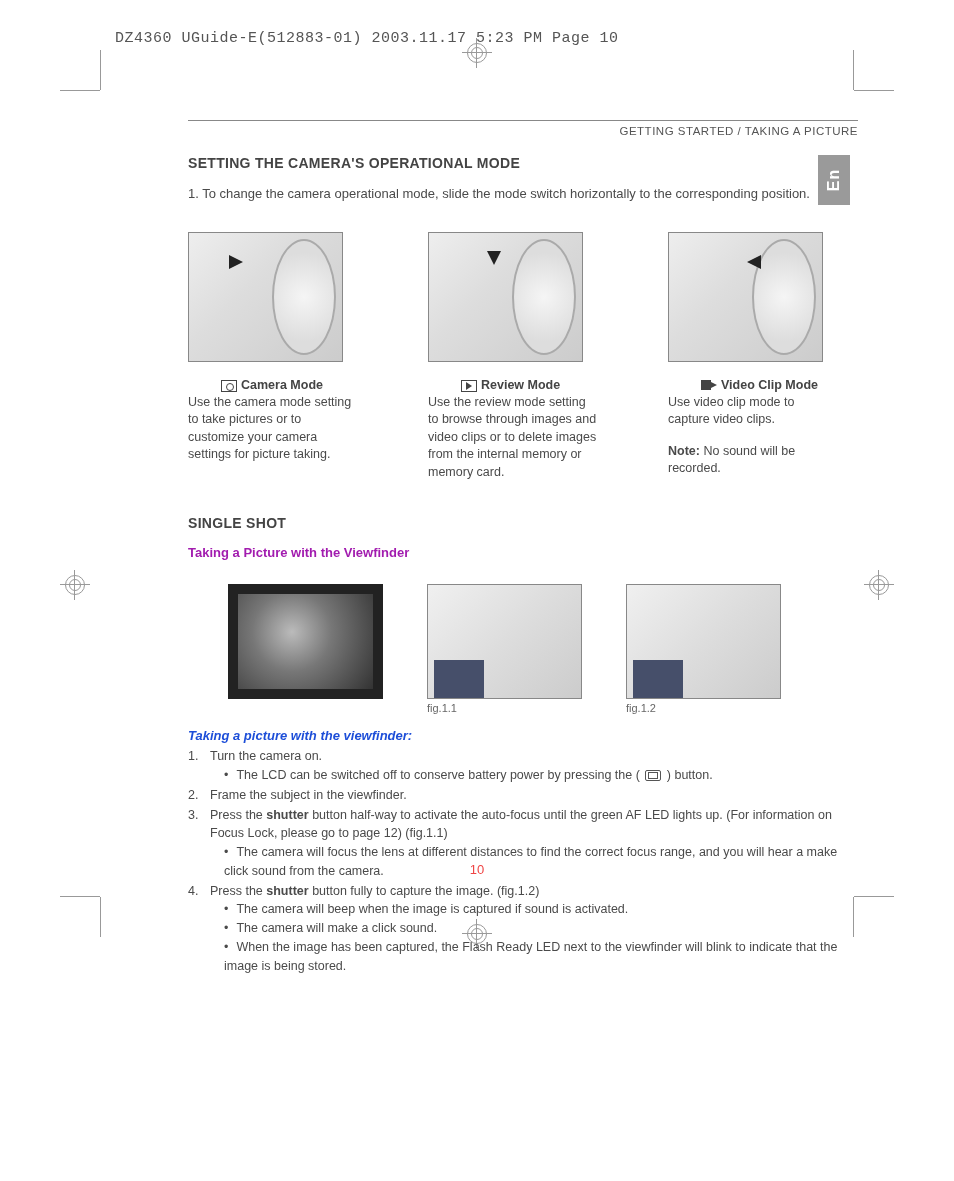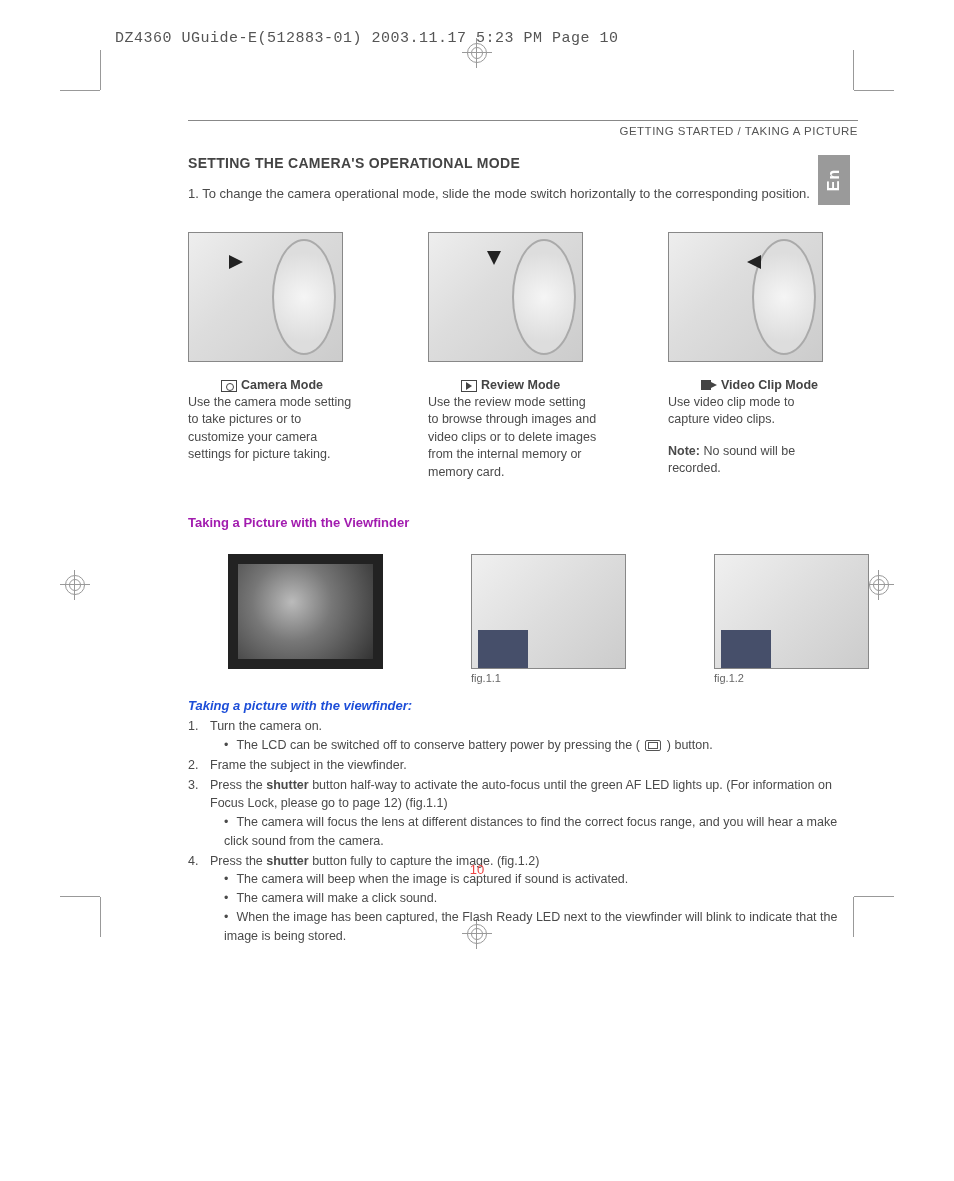--- a/index.html
+++ b/index.html
@@ -39,21 +39,21 @@
   .mode-col .title-line { font-size:12.5px; font-weight:bold; color:#444;padding-left:33px; }
   .mode-col .icon { display:inline-block; width:16px; height:12px; border:1.5px solid #444; vertical-align:middle; margin-right:4px; position:relative; }
   .icon.cam::after{content:"";position:absolute;left:4px;top:2px;width:6px;height:6px;border:1px solid #444;border-radius:50%;}
   .icon.play::after{content:"";position:absolute;left:4px;top:1px;border-left:6px solid #444;border-top:4px solid transparent;border-bottom:4px solid transparent;}
   .icon.vid{border:none;}
   .icon.vid::before{content:"";position:absolute;left:0;top:0;width:10px;height:10px;background:#444;}
   .icon.vid::after{content:"";position:absolute;left:10px;top:2px;border-left:6px solid #444;border-top:3px solid transparent;border-bottom:3px solid transparent;}
   .mode-col p { font-size:12.5px; line-height:1.4; margin-top:2px; }
   .mode-col .note { margin-top:14px; }
 
-  .shots-row { display:flex; gap:88px; margin:18px 0 8px 40px; }
+  .shots-row { display:flex; gap:44px; margin:18px 0 8px 40px; }
   .shot { width:155px; }
   .shot-img { width:155px; height:115px; border:1px solid #888; background:#555; position:relative; overflow:hidden; }
   .shot-img.photo { background: radial-gradient(circle at 40% 40%, #bbb 0%, #777 40%, #333 100%); border:10px solid #222; height:115px; }
   .shot-img.cam { background:linear-gradient(135deg,#f0f0f0 0%,#ddd 50%,#ccc 100%); }
   .shot-img.cam::before{content:"";position:absolute;left:6px;bottom:0;width:50px;height:38px;background:#464f6a;}
   .shot .cap { font-size:11px; color:#666; margin-top:3px; }
 
   .sub-h { font-size:13px; font-weight:bold; color:#a21caf; margin:8px 0 24px 0; }
   .sub-i { font-size:13px; font-weight:bold; font-style:italic; color:#1d4ed8; margin:14px 0 4px 0; }
 
@@ -137,20 +137,21 @@
       <div class="mode-col">
         <div class="mode-img">
             <div class="arrow left"></div>
           </div>
         <div class="title-line"><span class="icon vid"></span><span>Video Clip Mode</span></div>
         <p>Use video clip mode to capture video clips.</p>
         <p class="note"><b>Note:</b><span>  No sound will be recorded.</span></p>
       </div>
     </div>
 
+    <h2 class="section">SINGLE SHOT</h2>
     <div class="sub-h">Taking a Picture with the Viewfinder</div>
 
     <div class="shots-row">
       <div class="shot">
         <div class="shot-img photo"></div>
       </div>
       <div class="shot">
         <div class="shot-img cam"></div>
         <div class="cap">fig.1.1</div>
       </div>

